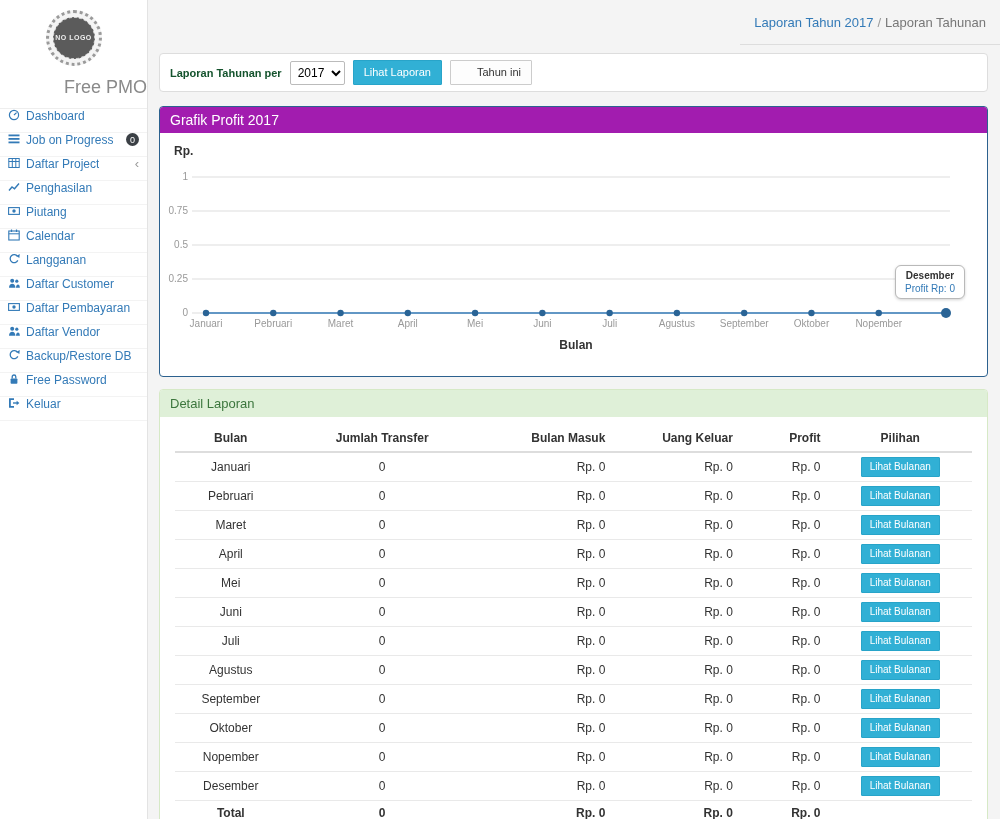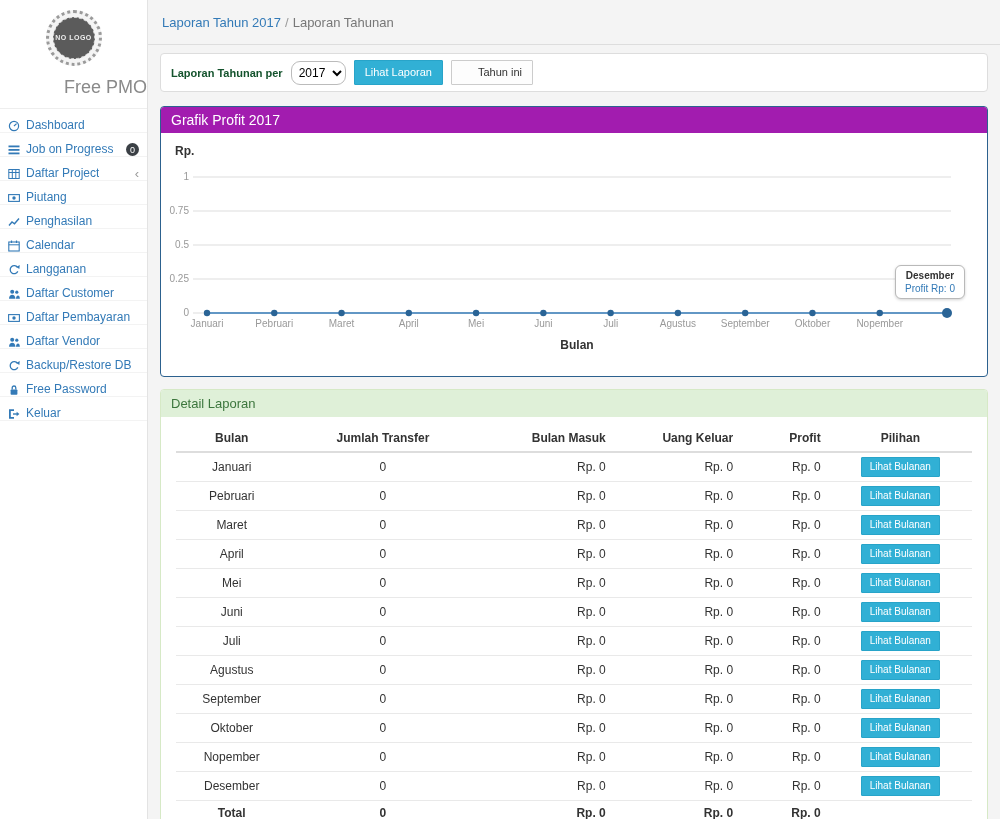--- a/index.html
+++ b/index.html
@@ -9,40 +9,40 @@
   
   .sidebar { width:148px; flex-shrink:0; background:#fff; border-right:1px solid #e3e3e3; }
   .logo-area { padding:10px 0 2px; text-align:center; }
   .logo-circle { width:56px; height:56px; border-radius:50%; margin:0 auto; background:#f4f4f4;
                  border:3px dotted #9a9a9a; display:flex; align-items:center; justify-content:center; }
   .logo-inner { width:42px; height:42px; border-radius:50%; background:#5b5b5b; border:1px dashed #c9c9c9;
                 color:#eee; font-size:7px; font-weight:bold; line-height:1.3; letter-spacing:.5px;
                 display:flex; align-items:center; justify-content:center; text-align:center; }
   .brand { color:#8a8a8a; font-size:18px; padding:9px 0 10px; text-align:right; }
   .menu { border-top:1px solid #eee; }
-  .menu-item { display:flex; align-items:flex-end; gap:6px; height:24px; padding:0 8px;
+  .menu-item { display:flex; align-items:flex-start; gap:6px; height:24px; padding:0 8px;
                color:#337ab7; font-size:12px; border-bottom:1px solid #f3f3f3; cursor:pointer; white-space:nowrap; }
   .menu-item svg { flex-shrink:0; color:#337ab7; }
   .mi-label { overflow:hidden; text-overflow:ellipsis; }
   .badge { margin-left:auto; background:#3b4045; color:#fff; border-radius:50%; min-width:13px; height:13px;
            font-size:9px; display:flex; align-items:center; justify-content:center; padding:0 2px; }
   .chevron { margin-left:auto; color:#999; font-size:13px; line-height:1; }
 
   
-  .main { flex:1; background:#f4f4f4; display:flex; flex-direction:column; min-width:0; }
+  .main { flex:1; background:#f4f4f4; display:flex; flex-direction:column; min-width:0;align-items:flex-end; }
   .breadcrumb-bar { padding:15px 14px 14px; font-size:13px; color:#777; border-bottom:1px solid #ddd; }
   .breadcrumb-bar a { color:#337ab7; text-decoration:none; cursor:pointer; }
   .bc-sep { color:#999; padding:0 4px; }
   .content { padding:8px 12px 0; }
 
   
   .filter-panel { background:#fff; border:1px solid #ddd; border-radius:4px; padding:6px 10px;
                   display:flex; align-items:center; gap:8px; margin-bottom:14px; }
   .filter-label { color:#14532d; font-weight:bold; font-size:11px; }
-  select.year { border:1px solid #bbb; border-radius:9px; padding:1px 3px; font-size:12px; height:24px;
+  select.year { border:1px solid #bbb; border-radius:2px; padding:1px 3px; font-size:12px; height:24px;
                 background:#fff; font-family:"Liberation Sans", sans-serif; }
   .btn { font-size:11px; padding:4px 10px; border-radius:1px; border:1px solid transparent; cursor:pointer;
          font-family:"Liberation Sans", sans-serif; line-height:1.4; }
   .btn-info { background:#31b0d5; color:#fff; border-color:#28a4c9; }
   .btn-default { background:#fdfdfd; color:#333; border-color:#ccc;padding-left:26px; }
   .btn-xs { font-size:10px; padding:2px 8px; }
 
   
   .panel { background:#fff; border:1px solid #ddd; border-radius:4px; margin-bottom:12px; }
   .panel-primary { border-color:#2c618e; }
@@ -110,33 +110,33 @@
             <line x1="4.3" y1="1.5" x2="4.3" y2="10.5" stroke="currentColor"></line>
             <line x1="7.8" y1="1.5" x2="7.8" y2="10.5" stroke="currentColor"></line>
           </svg>
         </span>
         <span class="mi-label">Daftar Project</span>
         <span class="chevron">‹</span>
       </div>
       <div class="menu-item">
         <span style="display:flex">
           <svg width="12" height="12" viewBox="0 0 12 12">
+            <polyline points="1,9.5 4,6 6.5,7.8 11,2.5" fill="none" stroke="currentColor" stroke-width="1.4"></polyline>
+          </svg>
+        </span>
+        <span class="mi-label">Penghasilan</span>
+      </div>
+      <div class="menu-item">
+        <span style="display:flex">
+          <svg width="12" height="12" viewBox="0 0 12 12">
             <rect x="0.6" y="2.6" width="10.8" height="6.8" fill="none" stroke="currentColor" stroke-width="1.1"></rect>
             <circle cx="6" cy="6" r="1.7" fill="currentColor"></circle>
           </svg>
         </span>
         <span class="mi-label">Piutang</span>
-      </div>
-      <div class="menu-item">
-        <span style="display:flex">
-          <svg width="12" height="12" viewBox="0 0 12 12">
-            <polyline points="1,9.5 4,6 6.5,7.8 11,2.5" fill="none" stroke="currentColor" stroke-width="1.4"></polyline>
-          </svg>
-        </span>
-        <span class="mi-label">Penghasilan</span>
       </div>
       <div class="menu-item">
         <span style="display:flex">
           <svg width="12" height="12" viewBox="0 0 12 12">
             <rect x="0.8" y="2" width="10.4" height="9" fill="none" stroke="currentColor" stroke-width="1.1"></rect>
             <line x1="3.5" y1="0.5" x2="3.5" y2="3" stroke="currentColor" stroke-width="1.2"></line>
             <line x1="8.5" y1="0.5" x2="8.5" y2="3" stroke="currentColor" stroke-width="1.2"></line>
             <line x1="0.8" y1="4.8" x2="11.2" y2="4.8" stroke="currentColor"></line>
           </svg>
         </span>

